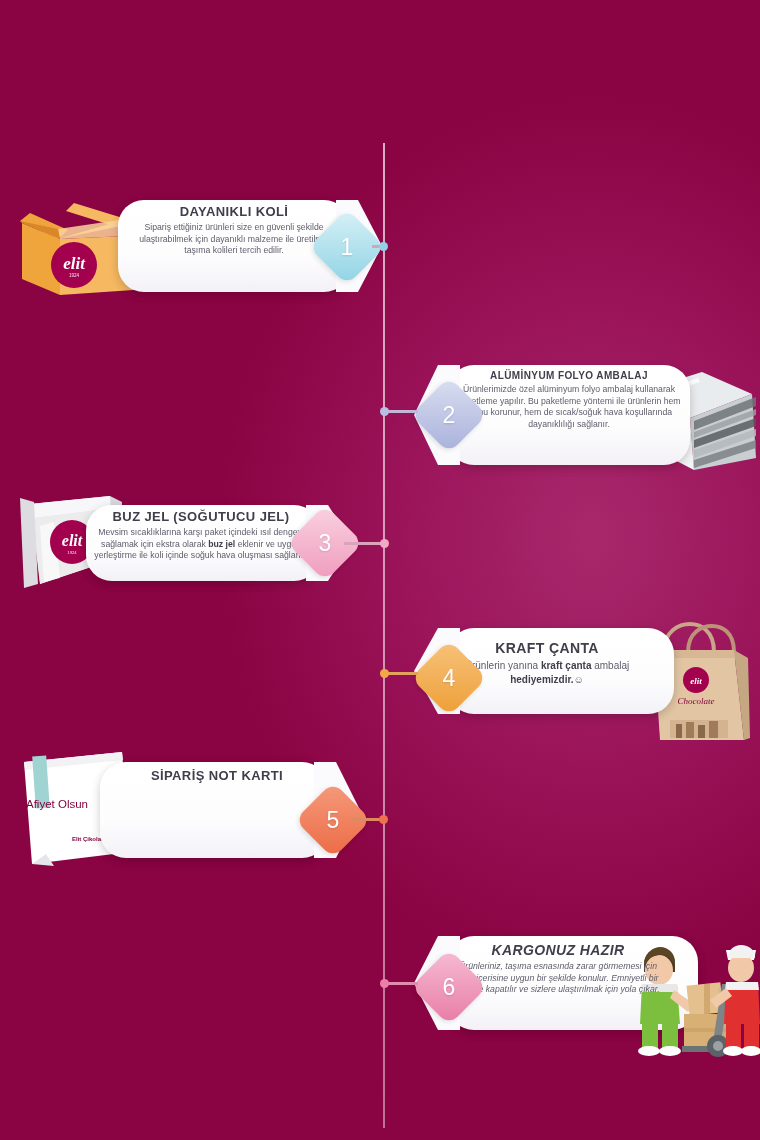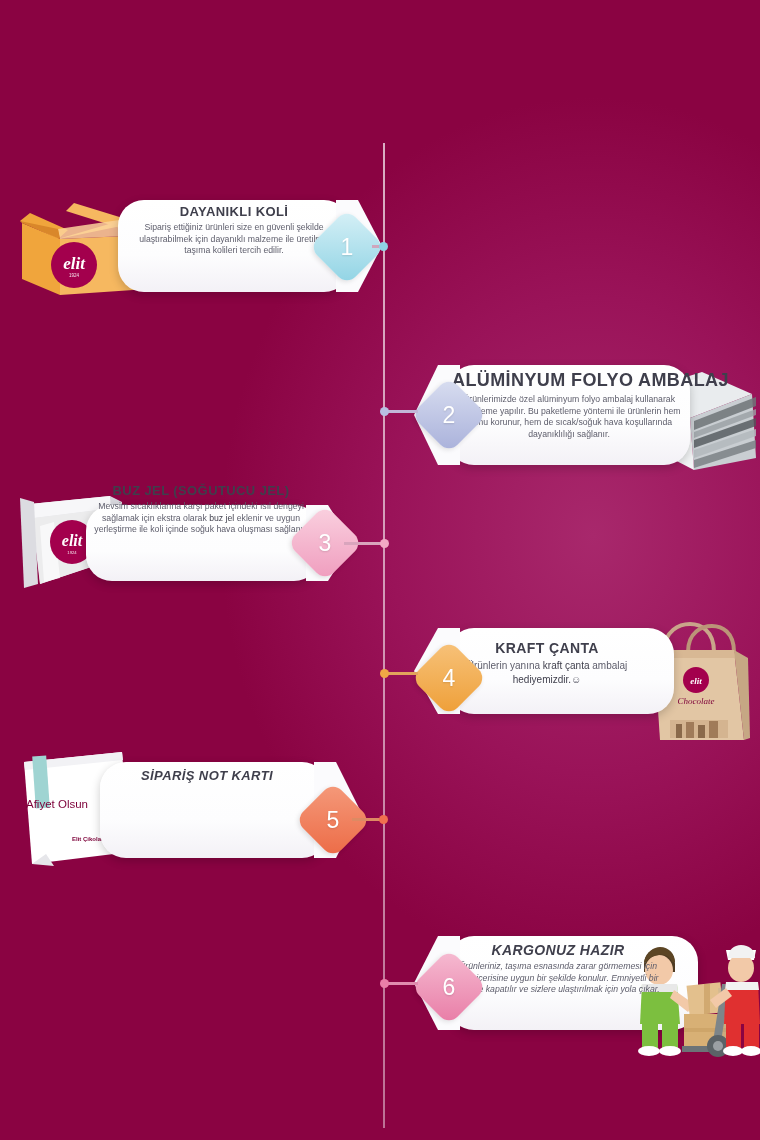--- a/index.html
+++ b/index.html
@@ -38,21 +38,21 @@
     background:linear-gradient(180deg,#ffffff 0%,#fdfdfe 60%,#f3f1f6 100%);
     border-radius:26px;
     box-shadow:0 3px 10px rgba(0,0,0,.20);
   }
   .card-body{ position:absolute; text-align:center; color:#4a4a55; }
   .card-h{
     font-size:13px; font-weight:bold; color:#3f3f4c;
     letter-spacing:.4px; margin-bottom:3px; white-space:nowrap;
   }
   .card-p{ font-size:8.7px; line-height:11.6px; color:#5d5d6b; }
-  .card-p b{ color:#3f3f4c; font-weight:normal; }
+  .card-p b{ color:#3f3f4c; font-weight:bold; }
   
   .hex{
     position:absolute; width:54px; height:54px; border-radius:12px;
     transform:rotate(45deg);
     display:flex; align-items:center; justify-content:center;
     box-shadow:0 2px 5px rgba(0,0,0,.12);
   }
   .hex span{
     transform:rotate(-45deg);
     font-size:23px; color:#ffffff; font-weight:300;
@@ -134,21 +134,21 @@
         <path d="M64,84 L126,63 L126,70 L64,92 Z" fill="#b3b9bd" opacity=".85"></path>
         <path d="M64,94 L126,74 L126,82 L64,102 Z" fill="#777d81" opacity=".8"></path>
       </g>
       <path d="M14,30 L68,12 L70,16 L18,33 Z" fill="#ffffff" opacity=".8"></path>
     </svg>
     <div class="card" style="left:448px; top:365px; width:242px; height:100px;"></div>
     <svg style="position:absolute; left:414px; top:365px;" width="46" height="100" viewBox="0 0 46 100">
       <path d="M46,0 L24,0 L0,50 L24,100 L46,100 Z" fill="#fbfbfd"></path>
     </svg>
     <div class="card-body" style="left:452px; top:370px; width:234px;">
-      <div class="card-h" style="font-size:18px;">ALÜMİNYUM FOLYO AMBALAJ</div>
+      <div class="card-h" style="font-size:10px;">ALÜMİNYUM FOLYO AMBALAJ</div>
       <div class="card-p">Ürünlerimizde özel alüminyum folyo ambalaj kullanarak paketleme yapılır. Bu paketleme yöntemi ile ürünlerin hem formu korunur, hem de sıcak/soğuk hava koşullarında dayanıklılığı sağlanır.</div>
     </div>
     <div class="hexwrap" style="left:412px; top:378px;">
       <div class="hex" style="background:linear-gradient(135deg,#dadff1,#a8b0da);">
         <span>2</span>
       </div>
     </div>
     <div class="connector" style="left:384px; top:410px; width:34px; background:#c2b7d8;"></div>
     <div class="cdot" style="left:380px; top:407px; background:#b9bfe2;"></div>
   </div>
@@ -162,21 +162,21 @@
       <path d="M6,6 L20,10 L24,92 L10,96 Z" fill="#dcdce1"></path>
       <path d="M96,4 L108,10 L106,70 L100,66 Z" fill="#d7d7dd"></path>
       <circle cx="58" cy="50" r="22" fill="#a3004d"></circle>
       <text x="58" y="54" text-anchor="middle" font-family="Liberation Serif, serif" font-style="italic" font-weight="bold" font-size="16" fill="#ffffff">elit</text>
       <text x="58" y="62" text-anchor="middle" font-family="Liberation Sans, sans-serif" font-size="4.2" fill="#ffffff" opacity=".9">1924</text>
     </svg>
     <div class="card" style="left:86px; top:505px; width:234px; height:76px;"></div>
     <svg style="position:absolute; left:306px; top:505px;" width="48" height="76" viewBox="0 0 48 76">
       <path d="M0,0 L22,0 L46,38 L22,76 L0,76 Z" fill="#fbfbfd"></path>
     </svg>
-    <div class="card-body" style="left:92px; top:483px; width:218px;">
+    <div class="card-body" style="left:92px; top:509px; width:218px;">
       <div class="card-h">BUZ JEL (SOĞUTUCU JEL)</div>
       <div class="card-p">
         <span>Mevsim sıcaklıklarına karşı paket içindeki ısıl dengeyi sağlamak için ekstra olarak </span><b>buz jel</b><span> eklenir ve uygun yerleştirme ile koli içinde soğuk hava oluşması sağlanır.</span>
       </div>
     </div>
     <div class="hexwrap" style="left:288px; top:506px;">
       <div class="hex" style="background:linear-gradient(135deg,#fad2e0,#ef9bbd);">
         <span>3</span>
       </div>
     </div>
@@ -228,21 +228,21 @@
       <path d="M22,122 L36,112 L44,124 Z" fill="#e6e6ea"></path>
       <rect x="24" y="14" width="14" height="52" fill="#9fd4d2" transform="rotate(-4 31 40)"></rect>
     </svg>
     <div class="lbl-afiyet" style="left:26px; top:798px;">Afiyet Olsun</div>
     <div class="lbl-elitc" style="left:72px; top:836px;">Elit Çikolata</div>
 
     <div class="card" style="left:100px; top:762px; width:228px; height:96px;"></div>
     <svg style="position:absolute; left:314px; top:762px;" width="48" height="96" viewBox="0 0 48 96">
       <path d="M0,0 L22,0 L46,48 L22,96 L0,96 Z" fill="#fbfbfd"></path>
     </svg>
-    <div class="card-body" style="left:102px; top:768px; width:210px;font-style:italic;">
+    <div class="card-body" style="left:112px; top:768px; width:210px;">
       <div class="card-h">SİPARİŞ NOT KARTI</div>
     </div>
     <div class="hexwrap" style="left:296px; top:783px;">
       <div class="hex" style="background:linear-gradient(135deg,#f59b7c,#ec6a45);">
         <span>5</span>
       </div>
     </div>
     <div class="connector" style="left:352px; top:818px; width:34px; background:#dd8a63;"></div>
     <div class="cdot" style="left:379px; top:815px; background:#f0704f;"></div>
   </div>

